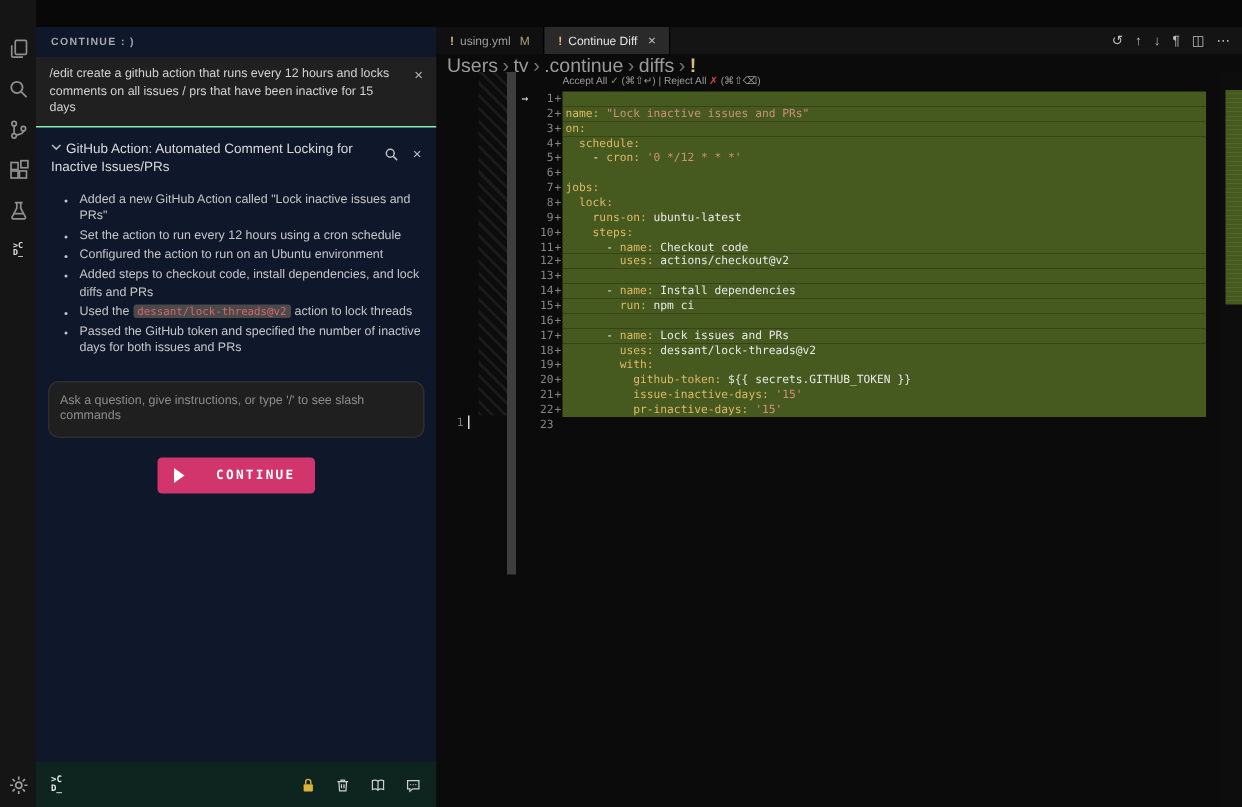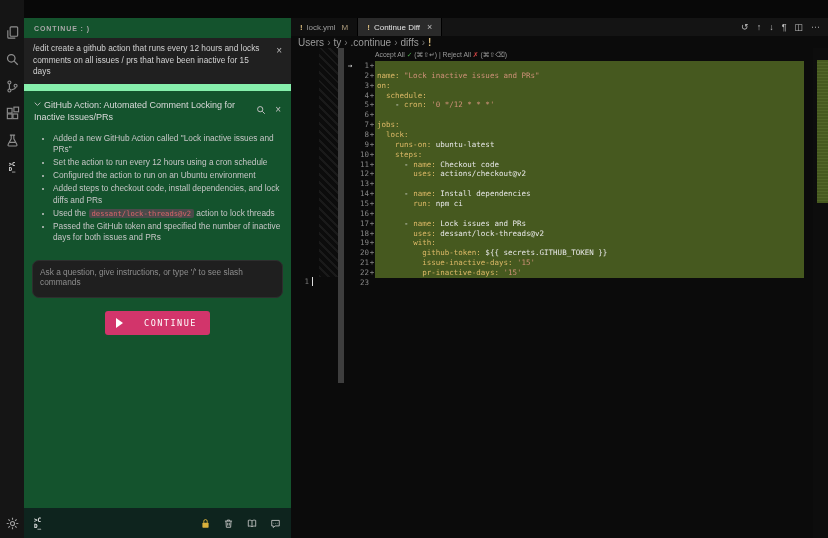--- a/index.html
+++ b/index.html
@@ -12,58 +12,58 @@
 
   
   .activitybar{position:absolute;left:0;top:0;width:24px;height:538px;background:#151515;
     display:flex;flex-direction:column;align-items:center;padding-top:24px;box-sizing:border-box;gap:11px;}
   .ab-icon{width:16px;height:16px;color:#8f8f8f;display:flex;align-items:center;justify-content:center;flex:0 0 auto;cursor:pointer;}
   .ab-icon svg{display:block;}
   .ab-continue{color:#e3e3e3;font-family:"DejaVu Sans Mono",monospace;font-weight:bold;font-size:5.5px;line-height:5.5px;white-space:pre;text-align:left;}
   .ab-settings{position:absolute;bottom:7px;left:4px;width:16px;height:16px;color:#9f9f9f;}
 
   
-  .sidepanel{position:absolute;left:24px;top:18px;width:267px;height:490px;background:#14532d;box-sizing:border-box;}
+  .sidepanel{position:absolute;left:24px;top:18px;width:267px;height:490px;background:#0f172a;box-sizing:border-box;}
   .panel-title{padding:7px 10px 6px;font-size:7px;font-weight:bold;letter-spacing:.9px;color:#a8a8a8;}
   .prompt-box{position:relative;background:#202020;padding:5px 24px 6px 9px;font-size:8.3px;line-height:11.5px;color:#d2d2d2;}
   .prompt-close{position:absolute;right:9px;top:8px;color:#b8b8b8;font-size:10px;line-height:10px;cursor:pointer;}
-  .section{border-top:7px solid #86efac;padding:7px 10px 0;position:relative;}
+  .section{border-top:1px solid #86efac;padding:7px 10px 0;position:relative;}
   .section-header{font-size:9px;line-height:12.5px;color:#d9d9d9;padding-right:36px;}
   .chev{display:inline-block;margin-right:3px;color:#bdbdbd;vertical-align:1px;}
   .section-icons{position:absolute;top:10px;right:10px;display:flex;gap:9px;align-items:center;color:#c0c0c0;}
   .section-icons .s-close{font-size:10px;line-height:10px;cursor:pointer;}
   .bullets{margin:9px 0 16px;padding-left:19px;}
   .bullets li{font-size:8.3px;line-height:11.5px;color:#c6c6c6;margin-bottom:1.5px;}
   .bullets li::marker{color:#c6c6c6;font-size:7px;}
   .chip{font-family:"DejaVu Sans Mono",monospace;font-size:7.2px;background:#4a4a4a;color:#d9656a;padding:0 3px;border-radius:2px;}
   .ask-input{display:block;margin:16px 8px 0;width:calc(100% - 16px);height:38px;background:#1f1f1f;
     border:1px solid #2e2e2e;border-radius:7px;resize:none;box-sizing:border-box;
     font-size:8.3px;color:#ddd;padding:6px 7px;font-family:"Liberation Sans",sans-serif;outline:none;}
   .ask-input::placeholder{color:#8d8d8d;}
   .continue-btn{display:flex;align-items:center;gap:7px;margin:13px auto 0;background:var(--accent-pink,#d2356b);
     border:none;border-radius:3px;padding:7px 13px 7px 11px;cursor:pointer;}
   .play-tri{width:0;height:0;border-left:7px solid #fff;border-top:5px solid transparent;border-bottom:5px solid transparent;}
-  .btn-label{color:#fff;font-family:"DejaVu Sans Mono",monospace;font-weight:normal;font-size:8.5px;letter-spacing:1.5px;padding-left:14px;}
+  .btn-label{color:#fff;font-family:"DejaVu Sans Mono",monospace;font-weight:bold;font-size:8.5px;letter-spacing:1.5px;padding-left:14px;}
   .panel-footer{position:absolute;left:24px;top:508px;width:267px;height:30px;background:var(--footer-bg,#0e241e);
     display:flex;align-items:center;padding:0 10px;box-sizing:border-box;}
   .footer-logo{font-family:"DejaVu Sans Mono",monospace;font-size:6px;font-weight:bold;color:#ececec;line-height:6px;white-space:pre;}
   .footer-icons{margin-left:auto;display:flex;gap:12px;align-items:center;color:#cfcfcf;}
   .footer-icons span{display:flex;cursor:pointer;}
 
   
   .editor{position:absolute;left:291px;top:18px;width:537px;height:520px;background:#0b0b0b;}
   .tabbar{height:18px;background:#141414;display:flex;align-items:stretch;position:relative;}
   .tab{display:flex;align-items:center;gap:4px;padding:0 9px;font-size:8px;color:#9d9d9d;background:#101010;border-right:1px solid #000;cursor:pointer;}
   .tab.active{background:#2a2a2a;color:#e3e3e3;}
   .tab-excl{color:#d7ba7d;font-weight:bold;}
   .tab-badge{color:#ae9c7d;margin-left:2px;}
   .tab-close{font-size:9px;color:#bdbdbd;margin-left:3px;cursor:pointer;}
   .editor-actions{position:absolute;right:8px;top:0;height:18px;display:flex;align-items:center;gap:8px;color:#bdbdbd;font-size:9px;}
   .editor-actions span{cursor:pointer;line-height:18px;}
-  .breadcrumb{height:12px;display:flex;align-items:flex-end;gap:3px;padding-left:7px;font-size:10px;color:#9b9b9b;white-space:nowrap;overflow:hidden;}
+  .breadcrumb{height:12px;display:flex;align-items:flex-start;gap:3px;padding-left:7px;font-size:13px;color:#9b9b9b;white-space:nowrap;overflow:hidden;}
   .bc-item{cursor:pointer;}
   .bc-sep{color:#767676;}
   .bc-file-icon{color:#d7ba7d;font-weight:bold;}
 
   .diff{position:absolute;left:0;top:30px;width:537px;height:490px;}
   .hatch{position:absolute;left:28px;top:0;width:19px;height:229px;
     background:repeating-linear-gradient(45deg,#1a1a1a 0 2px,#0c0c0c 2px 6px);}
   .orig-line{position:absolute;left:0;top:229px;width:18px;height:10px;line-height:10px;text-align:right;
     font-family:"DejaVu Sans Mono",monospace;font-size:7.5px;color:#7a7a7a;}
   .orig-cursor{position:absolute;left:21px;top:229px;width:1px;height:9px;background:#dcdcdc;}
@@ -204,21 +204,21 @@
             <circle cx="10.5" cy="7.5" r=".6" fill="currentColor" stroke="none"></circle>
           </svg>
         </span>
     </div>
   </div>
 
   <div class="editor">
     <div class="tabbar">
       <div class="tab">
         <span class="tab-excl">!</span>
-        <span>lock.yml</span>
+        <span>using.yml</span>
         <span class="tab-badge">M</span>
       </div>
       <div class="tab active">
         <span class="tab-excl">!</span>
         <span>Continue Diff</span>
         <span class="tab-close">×</span>
       </div>
       <div class="editor-actions">
         <span>↺</span>
         <span>↑</span>

